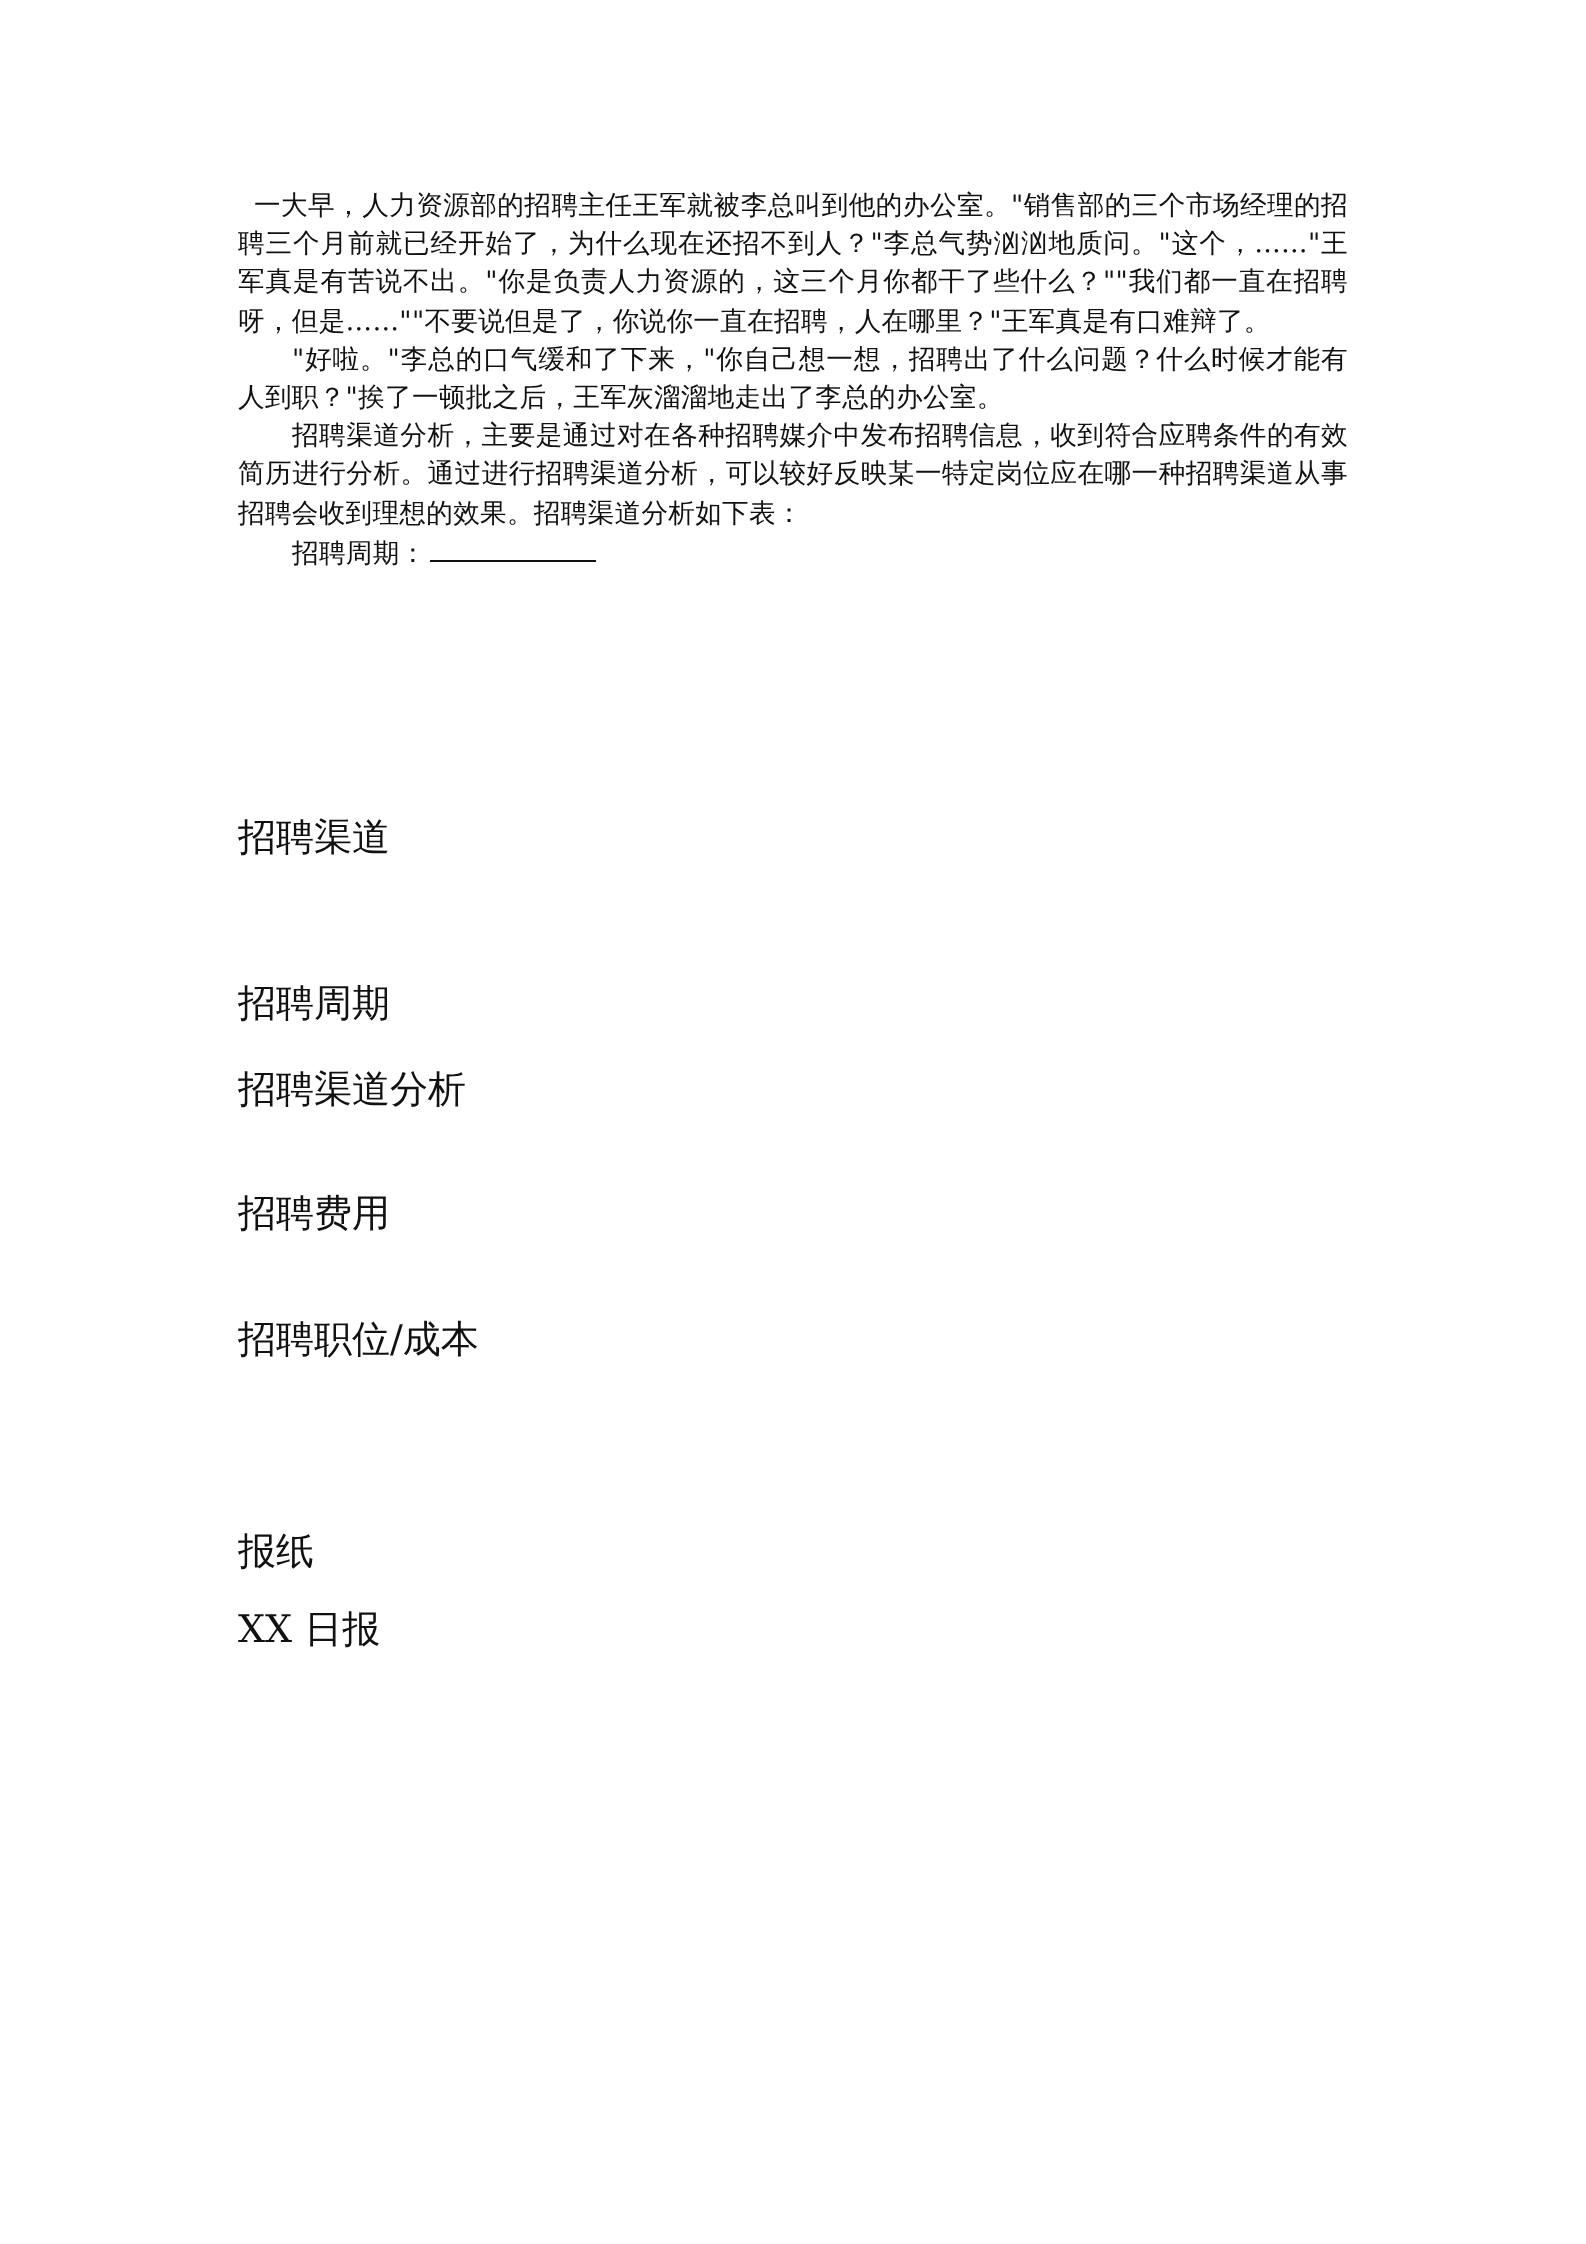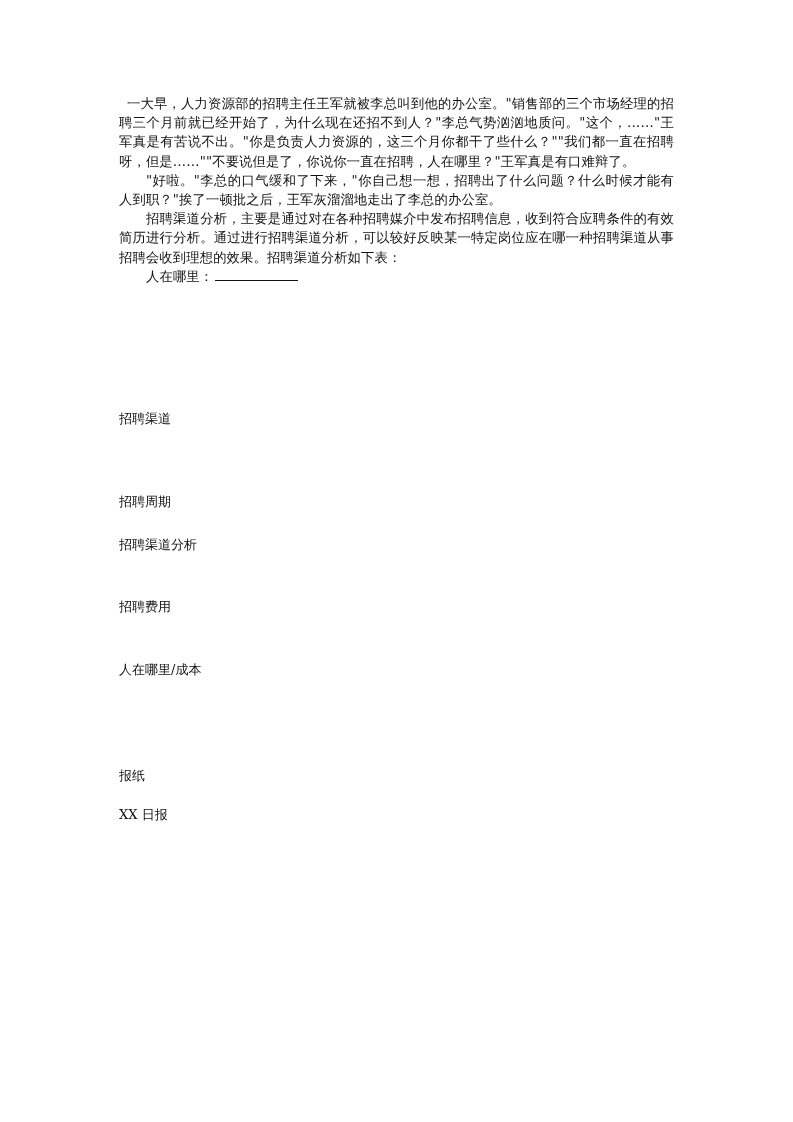--- a/index.html
+++ b/index.html
@@ -11,34 +11,34 @@
   .page { position: absolute; left: 0; top: 0; width: 793px; height: 1122px; background: #fff; }
   .body-text {
     position: absolute; left: 119px; top: 94px; width: 555px;
     font-size: 13.3px; line-height: 19.2px; text-align: justify;
     letter-spacing: 0.15px;
   }
   .body-text p { margin: 0; text-indent: 27px; }
   .body-text p.first { text-indent: 8px; }
   .field-line { display: inline-block; width: 83px; border-bottom: 1px solid #111; height: 13px; vertical-align: baseline; margin-left: 2px; }
   .label {
-    position: absolute; left: 119px; font-size: 13px; line-height: 16px; white-space: nowrap;
+    position: absolute; left: 119px; font-size: 19px; line-height: 16px; white-space: nowrap;
   }
 </style>
 </head>
 <body>
 
 <div class="page">
   <div class="body-text">
     <p class="first">一大早，人力资源部的招聘主任王军就被李总叫到他的办公室。"销售部的三个市场经理的招聘三个月前就已经开始了，为什么现在还招不到人？"李总气势汹汹地质问。"这个，……"王军真是有苦说不出。"你是负责人力资源的，这三个月你都干了些什么？""我们都一直在招聘呀，但是……""不要说但是了，你说你一直在招聘，人在哪里？"王军真是有口难辩了。</p>
     <p>"好啦。"李总的口气缓和了下来，"你自己想一想，招聘出了什么问题？什么时候才能有人到职？"挨了一顿批之后，王军灰溜溜地走出了李总的办公室。</p>
     <p>招聘渠道分析，主要是通过对在各种招聘媒介中发布招聘信息，收到符合应聘条件的有效简历进行分析。通过进行招聘渠道分析，可以较好反映某一特定岗位应在哪一种招聘渠道从事招聘会收到理想的效果。招聘渠道分析如下表：</p>
-    <p><span>人在哪里：</span><span class="field-line"></span></p>
+    <p><span>招聘周期：</span><span class="field-line"></span></p>
   </div>
 
   <div class="label" style="top:411px;">招聘渠道</div>
   <div class="label" style="top:494px;">招聘周期</div>
   <div class="label" style="top:537px;">招聘渠道分析</div>
   <div class="label" style="top:599px;text-align:right;">招聘费用</div>
-  <div class="label" style="top:662px;">人在哪里/成本</div>
+  <div class="label" style="top:662px;">招聘职位/成本</div>
   <div class="label" style="top:768px;">报纸</div>
   <div class="label" style="top:807px;">XX 日报</div>
 </div>
 
 </body></html>

